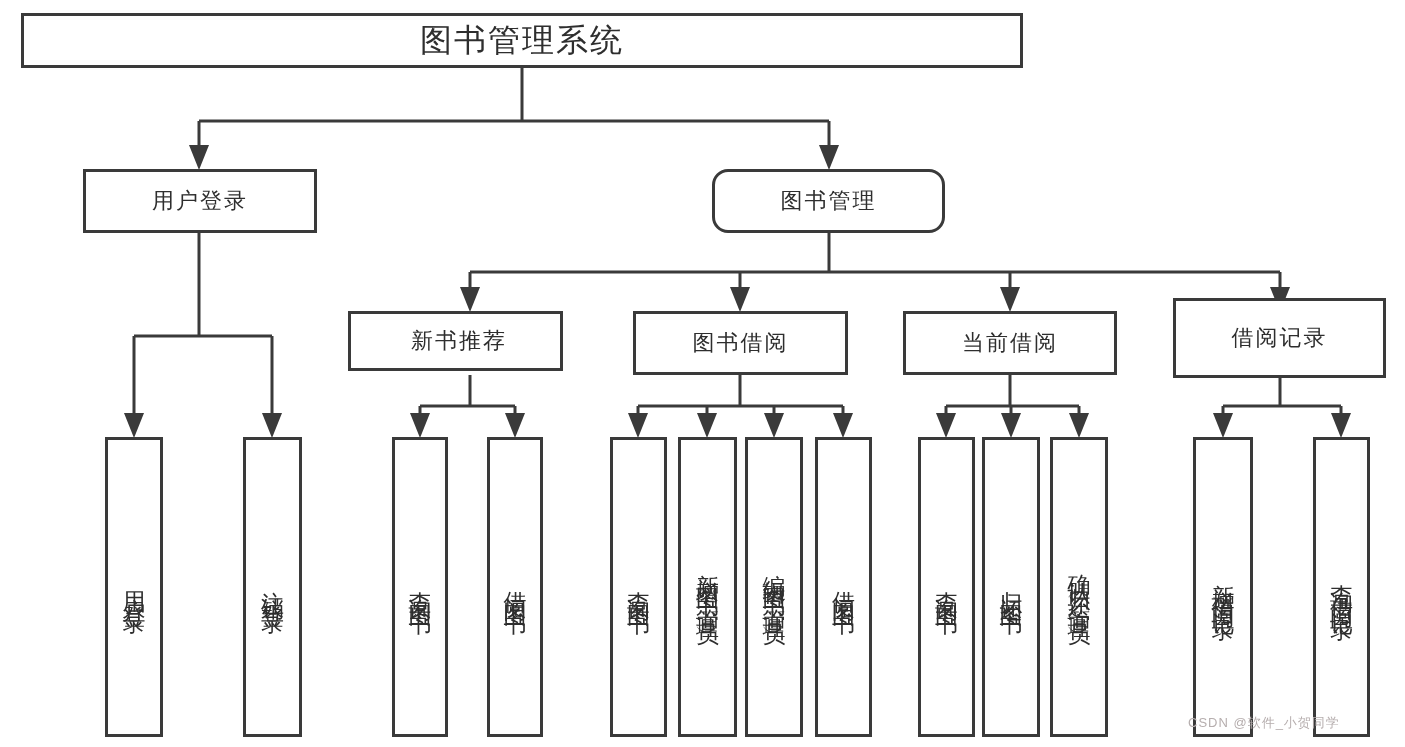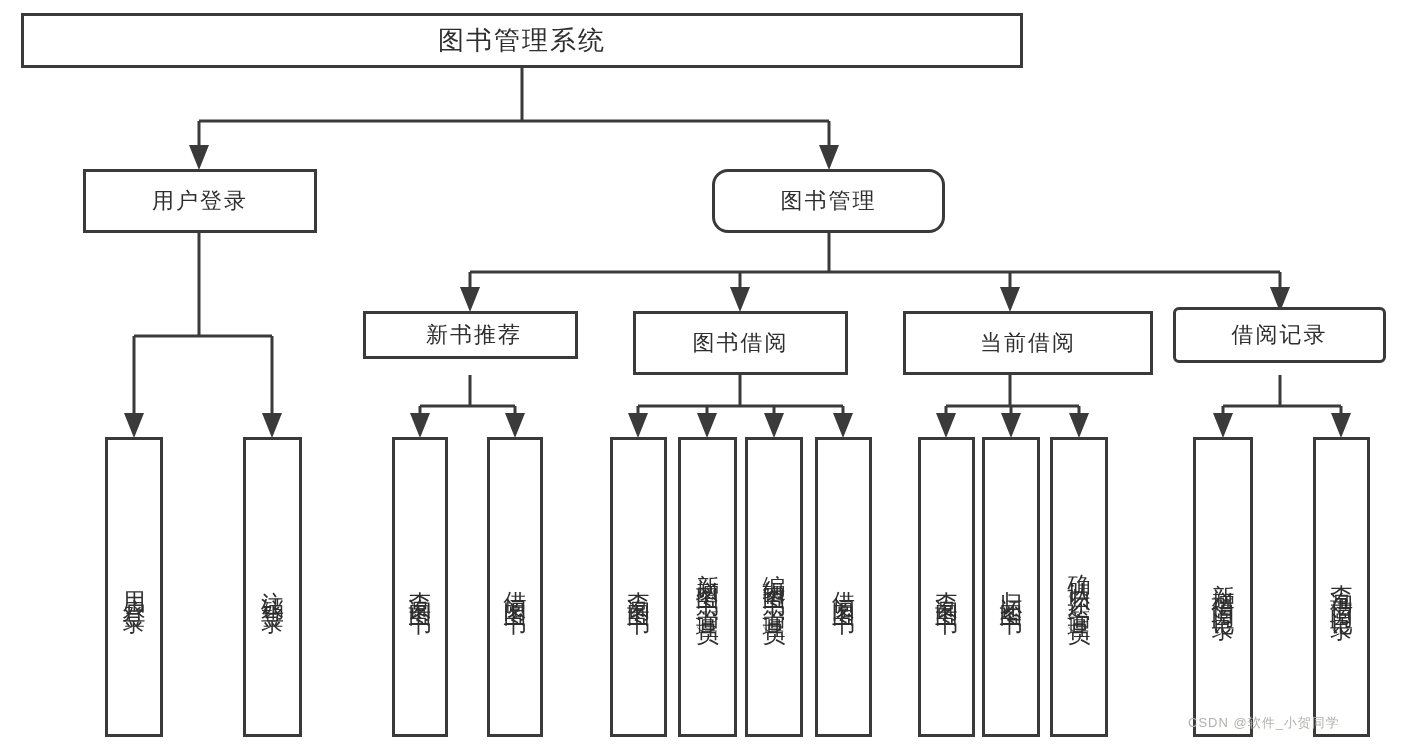--- a/index.html
+++ b/index.html
@@ -24,21 +24,21 @@
     position:absolute;
     border:3px solid var(--line);
     background:#fff;
     display:flex;align-items:center;justify-content:center;
     color:var(--text);
     font-size:22px;
     letter-spacing:2px;
     text-align:center;
     z-index:2;
   }
-  .node.root{font-size:26px;}
+  .node.root{font-size:32px;}
   .node.vertical span{
     writing-mode:vertical-rl;
     text-orientation:mixed;
     letter-spacing:7px;
     font-size:23px;
     line-height:1;
   }
   .watermark{
     position:absolute;
     left:1188px;top:714px;
@@ -94,30 +94,30 @@
     <span>图书管理系统</span>
   </div>
 
   <div class="node" style="left:83px;top:169px;width:234px;height:64px;">
     <span>用户登录</span>
   </div>
   <div class="node" style="left:712px;top:169px;width:233px;height:64px;border-radius:16px;">
     <span>图书管理</span>
   </div>
 
-  <div class="node" style="left:363px;top:311px;width:215px;height:48px;padding-left:7px;">
+  <div class="node" style="left:348px;top:311px;width:215px;height:60px;padding-left:7px;">
     <span>新书推荐</span>
   </div>
   <div class="node" style="left:633px;top:311px;width:215px;height:64px;">
     <span>图书借阅</span>
   </div>
-  <div class="node" style="left:903px;top:311px;width:250px;height:64px;">
+  <div class="node" style="left:903px;top:311px;width:214px;height:64px;">
     <span>当前借阅</span>
   </div>
-  <div class="node" style="left:1173px;top:307px;width:213px;height:56px;border-radius:6px;">
+  <div class="node" style="left:1173px;top:298px;width:213px;height:80px;">
     <span>借阅记录</span>
   </div>
 
   <div class="node vertical" style="left:105px;top:437px;width:58px;height:300px;">
     <span>用户登录</span>
   </div>
   <div class="node vertical" style="left:243px;top:437px;width:59px;height:300px;">
     <span>注销登录</span>
   </div>
 

